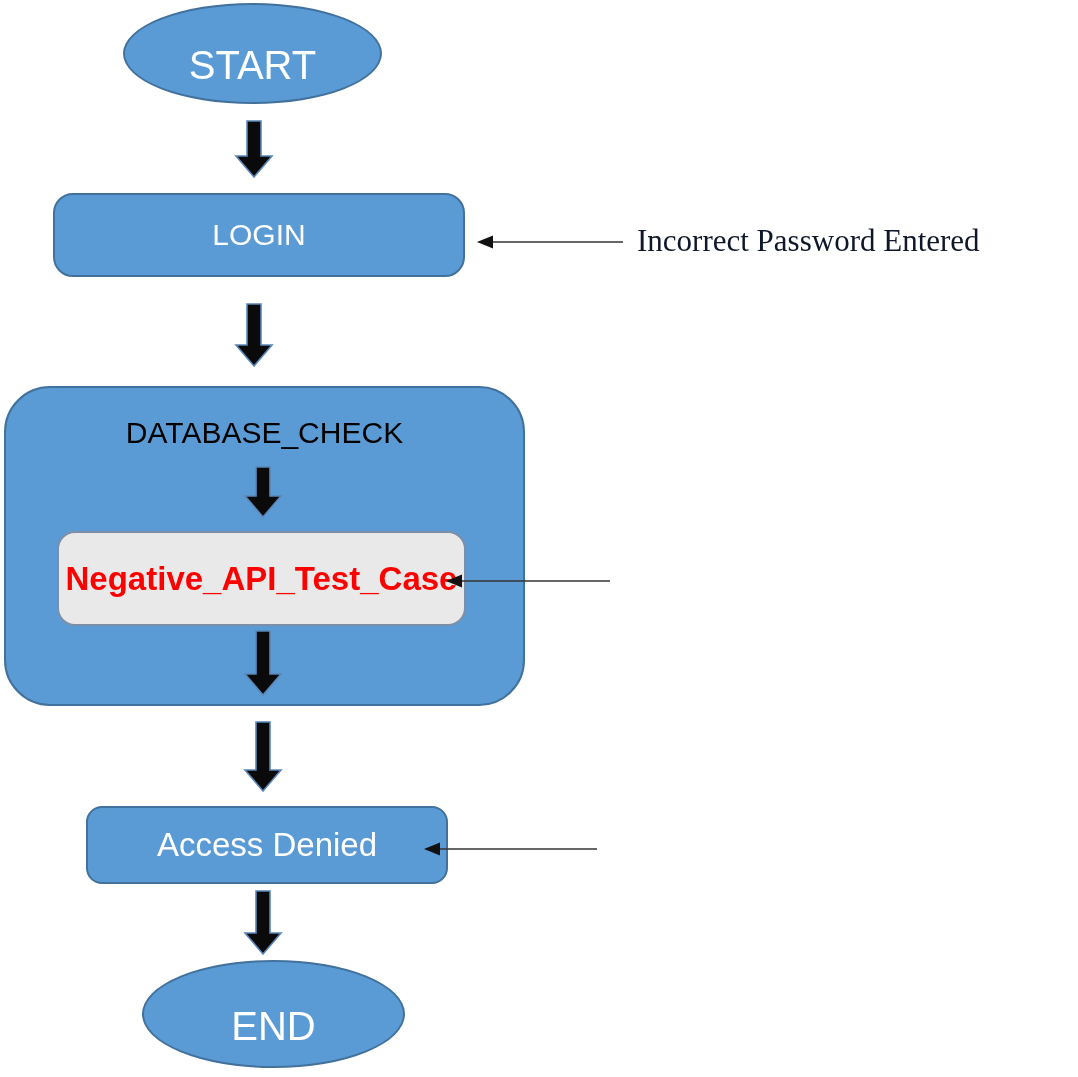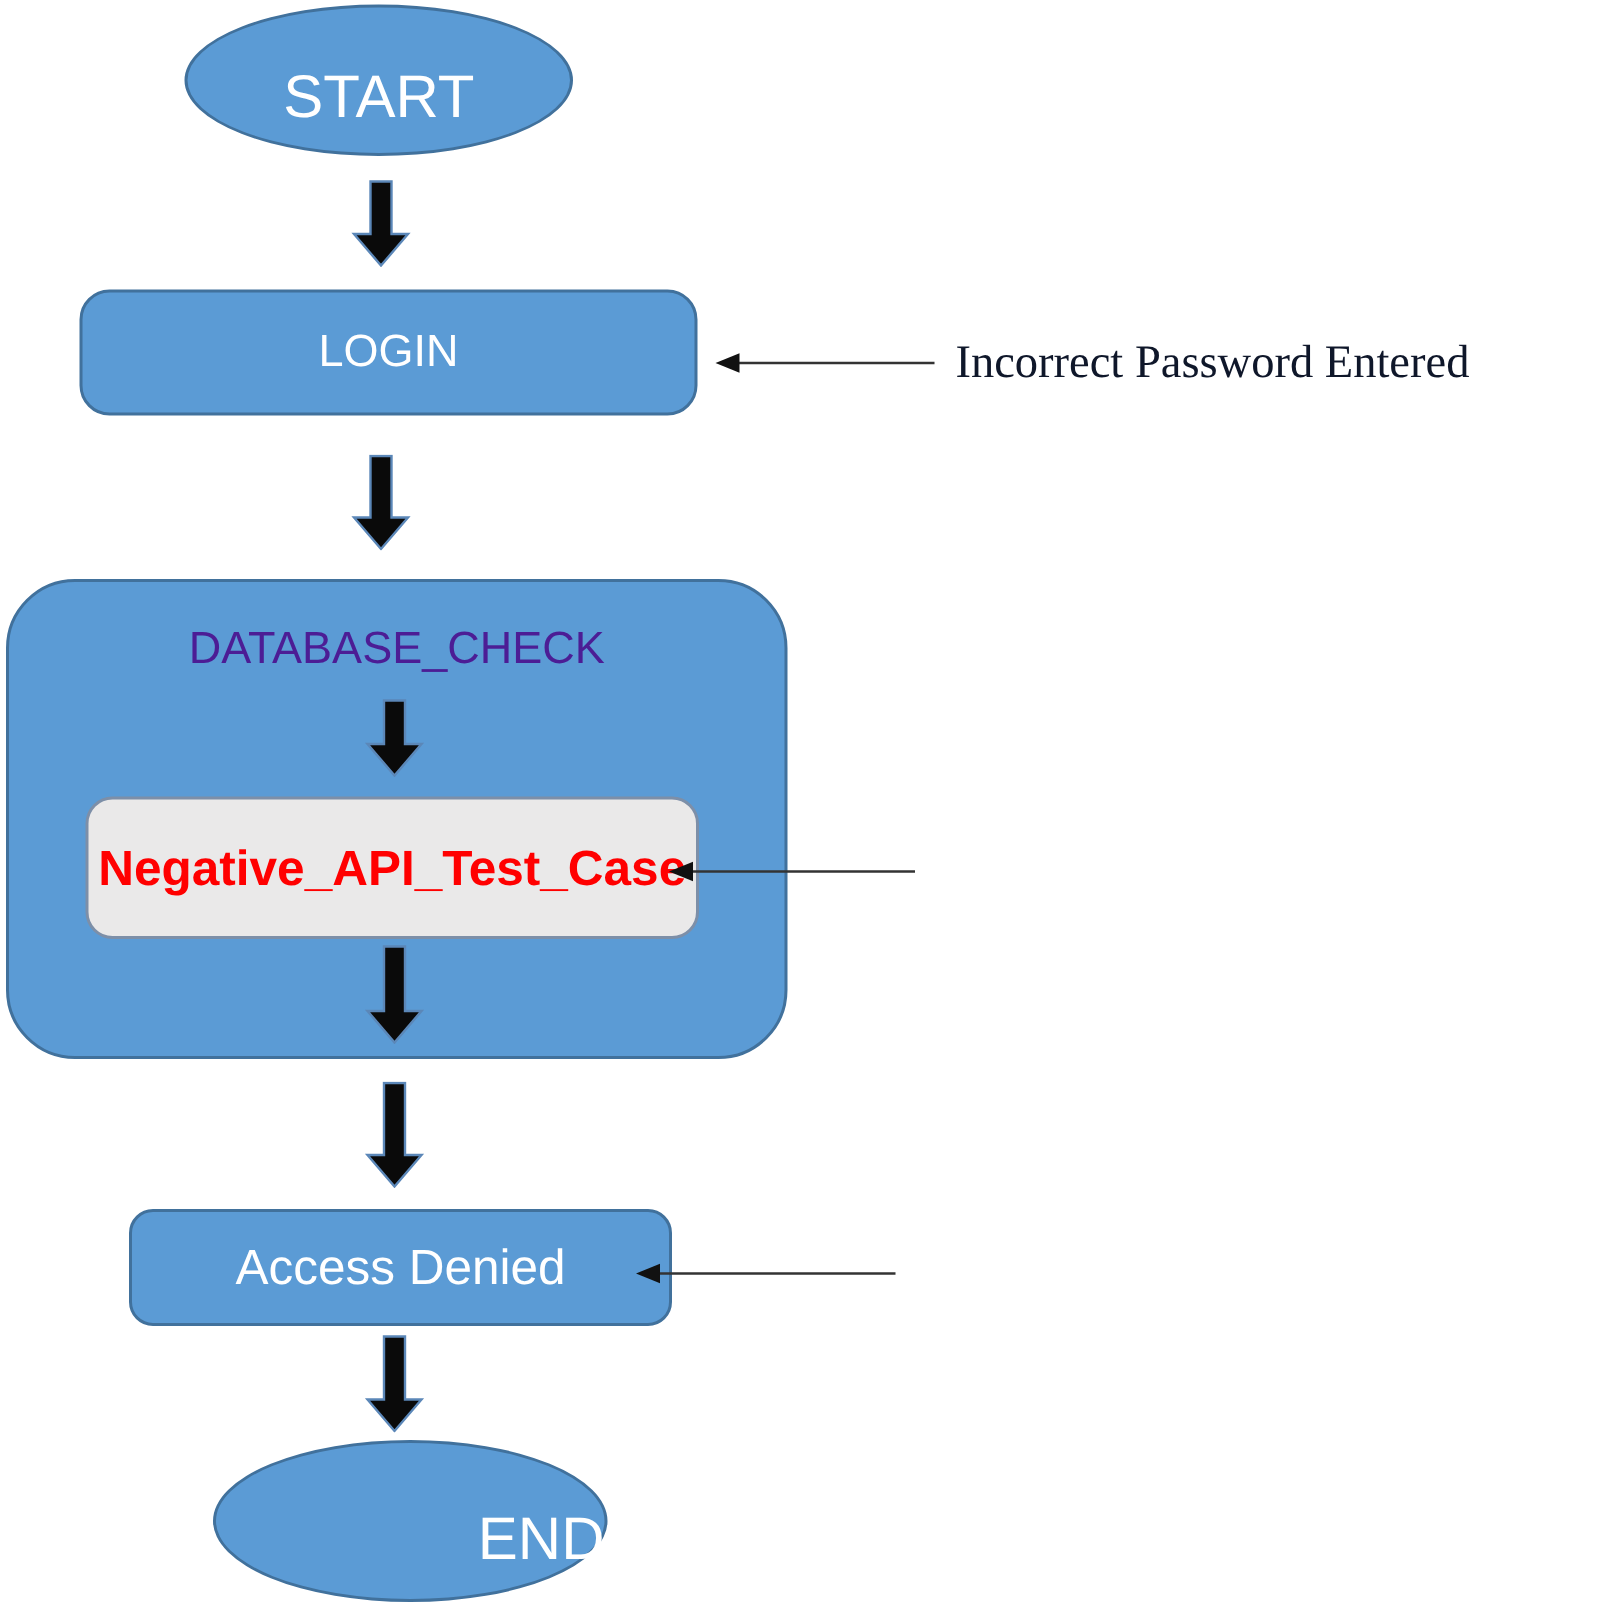--- a/index.html
+++ b/index.html
@@ -26,21 +26,21 @@
     position:absolute;
     background:#5b9bd5;
     border:2px solid #41719c;
     border-radius:46px;
     box-sizing:border-box;
   }
   .container-title{
     position:absolute;
     left:0;right:0;top:28px;
     text-align:center;
-    color:#4c1d95;
+    color:#000000;
     font-size:30px;
     white-space:nowrap;
   }
   .inner-node{
     position:absolute;
     background:#eae9e9;
     border:2px solid #7d8fa8;
     border-radius:18px;
     display:flex;align-items:center;justify-content:center;
     box-sizing:border-box;
@@ -120,17 +120,17 @@
 
   <svg class="ann-line" style="left:423px;top:841px;" width="175" height="16">
     <line x1="16" y1="8" x2="174" y2="8" stroke="#333333" stroke-width="1.7"></line>
     <polygon points="1,8 17,1.5 17,14.5" fill="#111111"></polygon>
   </svg>
 
   <svg class="flow-arrow" style="left:243px;top:890px;" width="40" height="65">
     <polygon points="13,1 27,1 27,43 38,43 20,64 2,43 13,43" fill="#0a0a0a" stroke="#5b87b8" stroke-width="1.6"></polygon>
   </svg>
 
-  <div class="node ellipse" style="left:142px;top:960px;width:263px;height:108px;justify-content:flex-end;">
+  <div class="node ellipse" style="left:142px;top:960px;width:263px;height:108px;">
     <span class="node-label fs40">END</span>
   </div>
 
 </div>
 
 </body></html>

